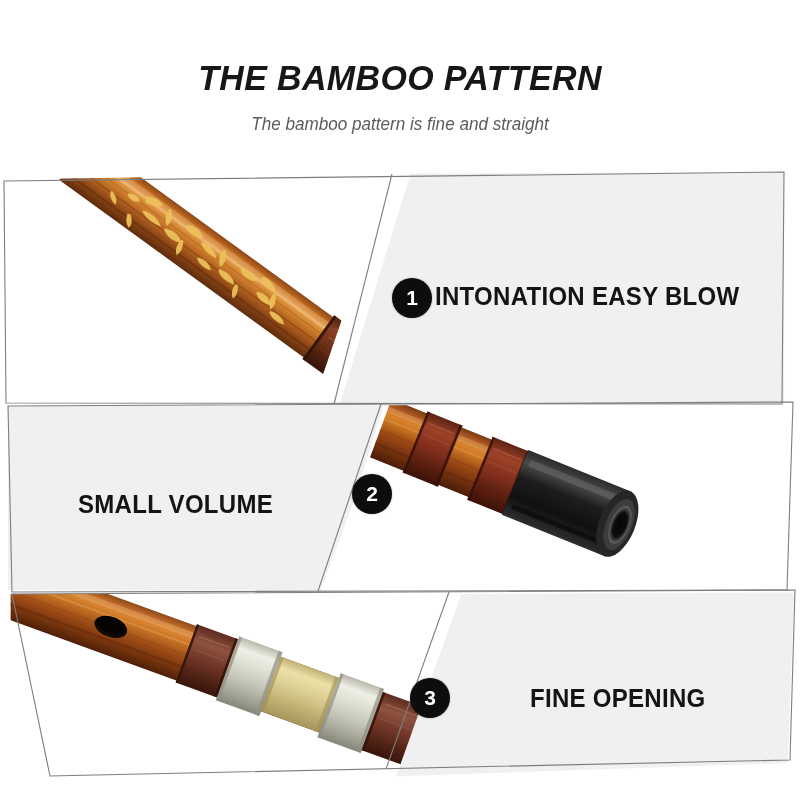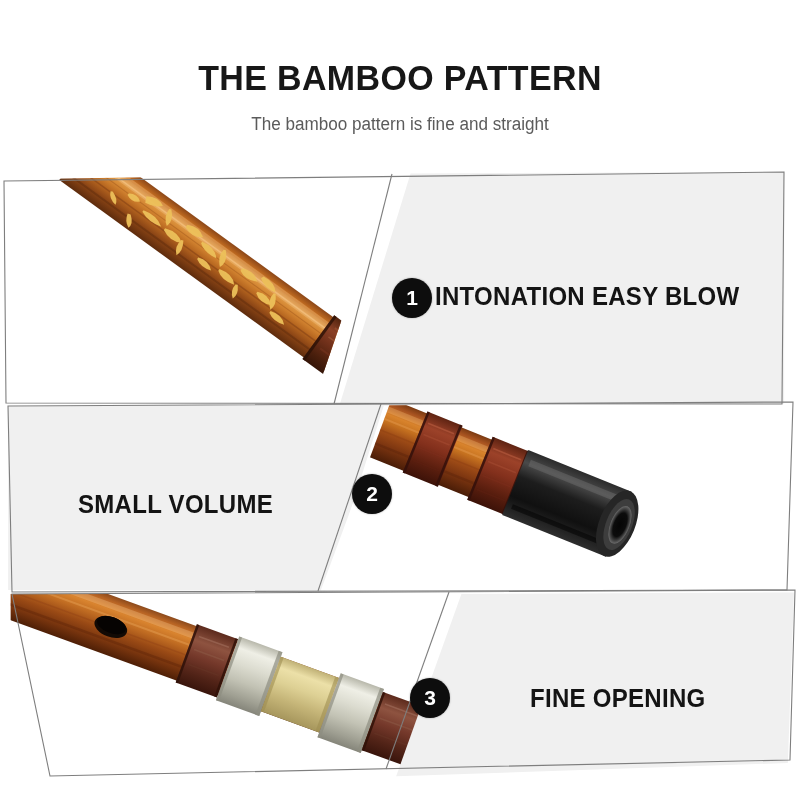--- a/index.html
+++ b/index.html
@@ -16,20 +16,21 @@
     position: relative;
   }
 
   
   #header {
     position: absolute;
     top: 0; left: 0;
     width: 800px;
     height: 170px;
     text-align: center;
+    font-style: italic;
   }
   #page-title {
     position: absolute;
     top: 58px; left: 0; width: 800px;
     font-size: 35px;
     font-weight: bold;
     letter-spacing: 0.4px;
     color: #171717;
     font-stretch: condensed;
     transform: scaleX(0.97);

